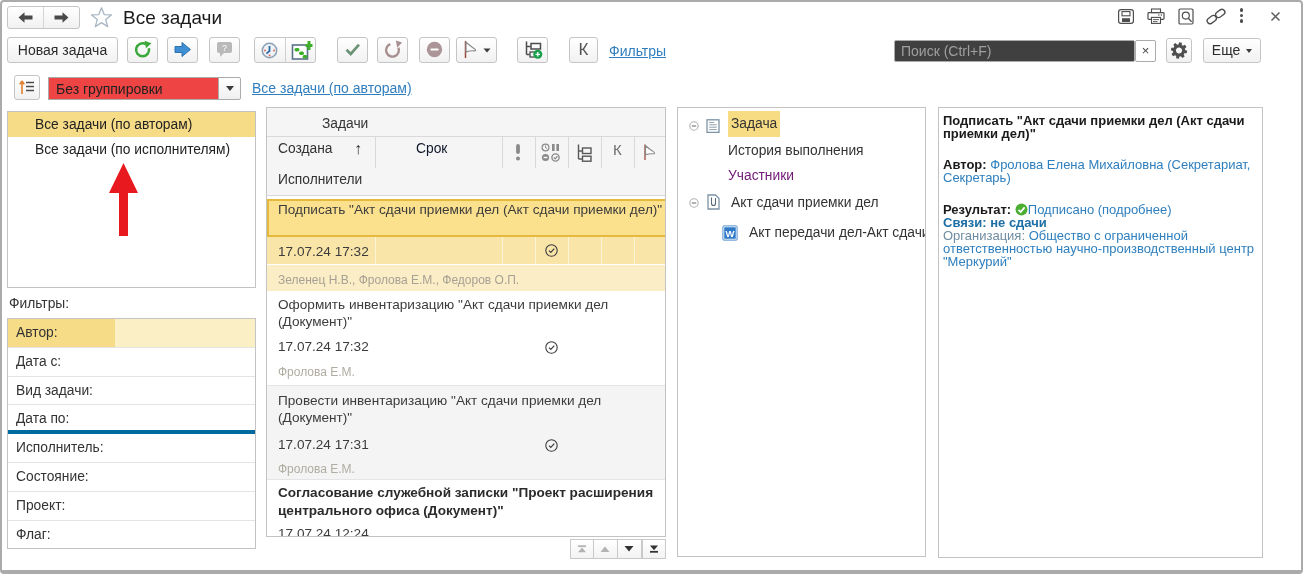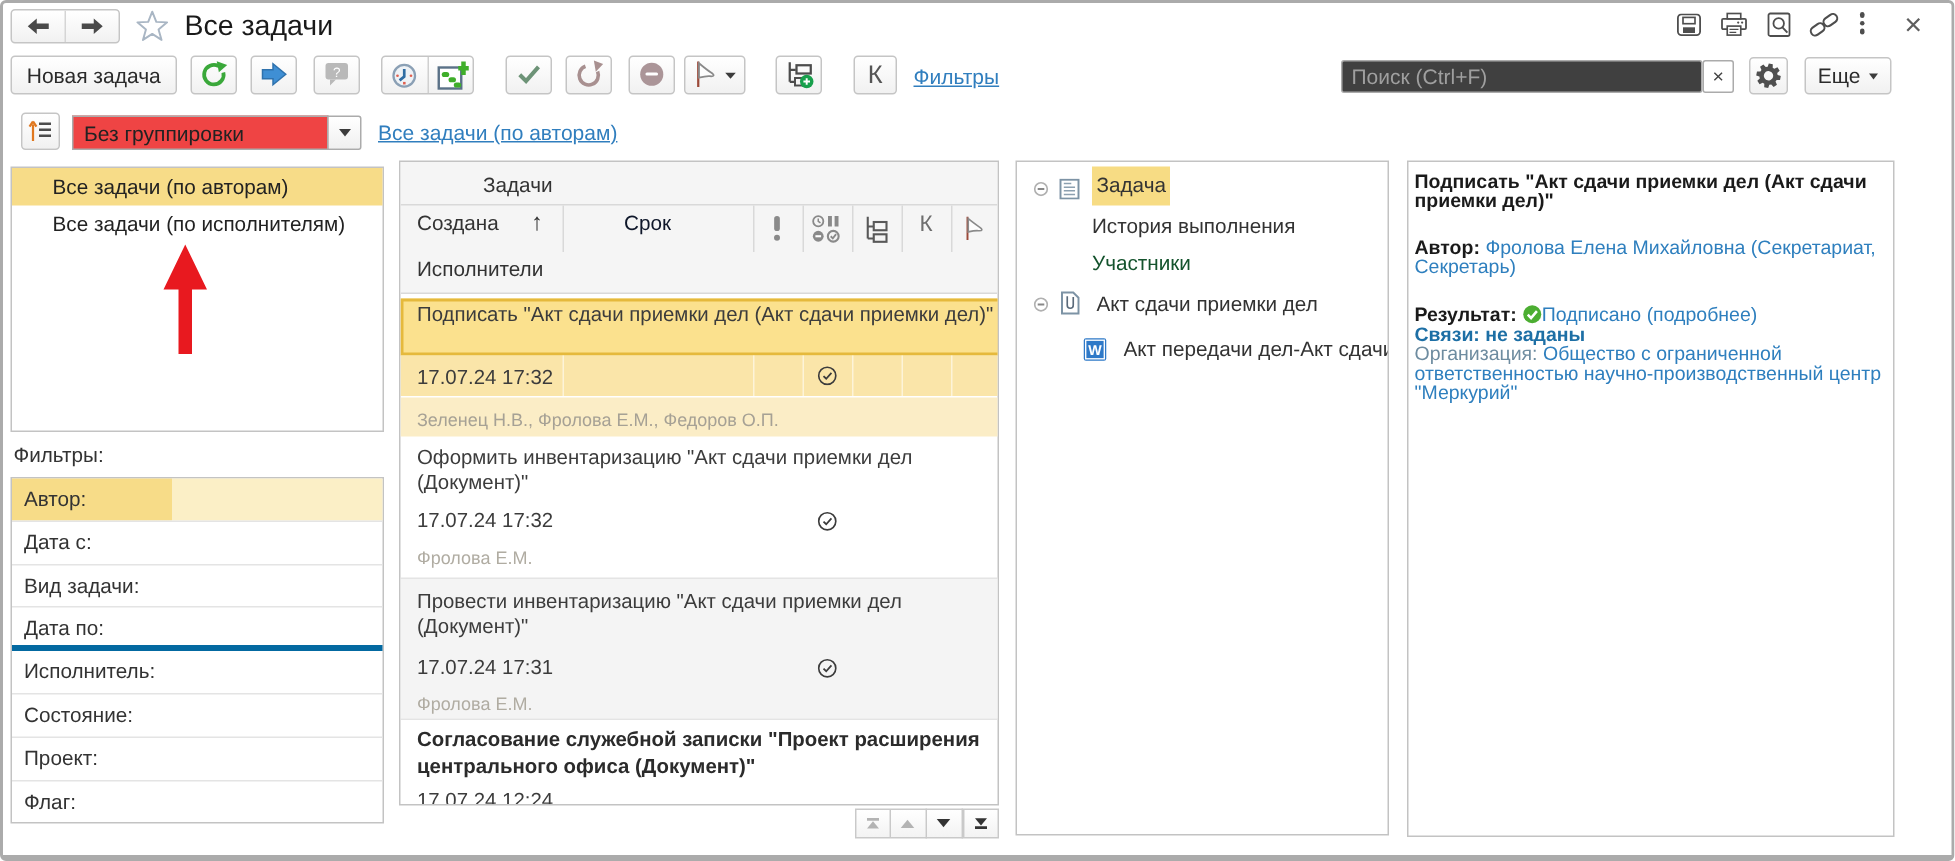--- a/index.html
+++ b/index.html
@@ -285,21 +285,21 @@
   <svg style="position:absolute;left:11px;top:13px;" width="10" height="10" viewBox="0 0 10 10">
       <circle cx="5" cy="5" r="4.2" fill="#fff" stroke="#b0b0b0" stroke-width="1.1"></circle>
       <path d="M2.8 5 h4.4" stroke="#888" stroke-width="1.3"></path>
     </svg>
   <svg style="position:absolute;left:28px;top:11px;" width="14" height="14" viewBox="0 0 14 14">
     <rect x="1" y="0.8" width="12" height="12.6" fill="#fff" stroke="#7d93a5" stroke-width="1.3"></rect>
     <path d="M3.2 3.4 h5 M3.2 5.8 h7.5 M3.2 8.2 h7.5 M3.2 10.6 h7.5" stroke="#8ca0b0" stroke-width="1"></path>
   </svg>
   <div style="position:absolute;left:50px;top:3px;height:26px;line-height:26px;background:#f7dc84;padding:0 3px;font-size:13.8px;color:#333;">Задача</div>
   <div style="position:absolute;left:50px;top:35px;font-size:13.8px;color:#333;">История выполнения</div>
-  <div style="position:absolute;left:50px;top:60px;font-size:13.8px;color:#14532d;">Участники</div>
+  <div style="position:absolute;left:50px;top:60px;font-size:13.8px;color:#701a75;">Участники</div>
 
   <svg style="position:absolute;left:11px;top:90px;" width="10" height="10" viewBox="0 0 10 10">
       <circle cx="5" cy="5" r="4.2" fill="#fff" stroke="#b0b0b0" stroke-width="1.1"></circle>
       <path d="M2.8 5 h4.4" stroke="#888" stroke-width="1.3"></path>
     </svg>
   <svg style="position:absolute;left:28px;top:86px;" width="15" height="16" viewBox="0 0 15 16">
     <path d="M2 1 h7.5 l3.5 3.5 v10.5 h-11 Z" fill="#fff" stroke="#7d93a5" stroke-width="1.3"></path>
     <path d="M5.5 3.5 v6 a2 2 0 0 0 4 0 v-5.5" stroke="#5a6a7a" stroke-width="1.1" fill="none"></path>
   </svg>
   <div style="position:absolute;left:53px;top:87px;font-size:13.8px;color:#333;">Акт сдачи приемки дел</div>
@@ -313,16 +313,16 @@
 </div>
 
 <div class="panel" style="left:938px;top:107px;width:325px;height:451px;font-size:13px;">
   <div style="position:absolute;left:4px;top:6px;width:318px;color:#1a1a1a;font-weight:bold;line-height:13px;">Подписать "Акт сдачи приемки дел (Акт сдачи приемки дел)"</div>
   <div style="position:absolute;left:4px;top:50px;width:318px;line-height:13px;"><b style="color:#1a1a1a;">Автор:</b> <span style="color:#2e7fbe;">Фролова Елена Михайловна (Секретариат, Секретарь)</span></div>
   <div style="position:absolute;left:4px;top:95px;width:318px;line-height:13px;">
     <b style="color:#1a1a1a;">Результат: </b><svg width="13" height="13" viewBox="0 0 13 13" style="vertical-align:-2px;">
         <circle cx="6.5" cy="6.5" r="6" fill="#4cae32"></circle>
         <path d="M3.5 6.8 L5.7 9 L9.6 4.4" stroke="#fff" stroke-width="1.7" fill="none"></path>
       </svg><span style="color:#2e7fbe;">Подписано</span> <span style="color:#2e7fbe;">(подробнее)</span><br>
-    <b style="color:#1d6fa5;">Связи: не заданы</b><br>
+    <b style="color:#1d6fa5;">Связи: не сдачи</b><br>
     <span style="color:#6e8ca0;">Организация:</span> <span style="color:#2e7fbe;">Общество с ограниченной ответственностью научно-производственный центр "Меркурий"</span>
   </div>
 </div>
 
 </body></html>

